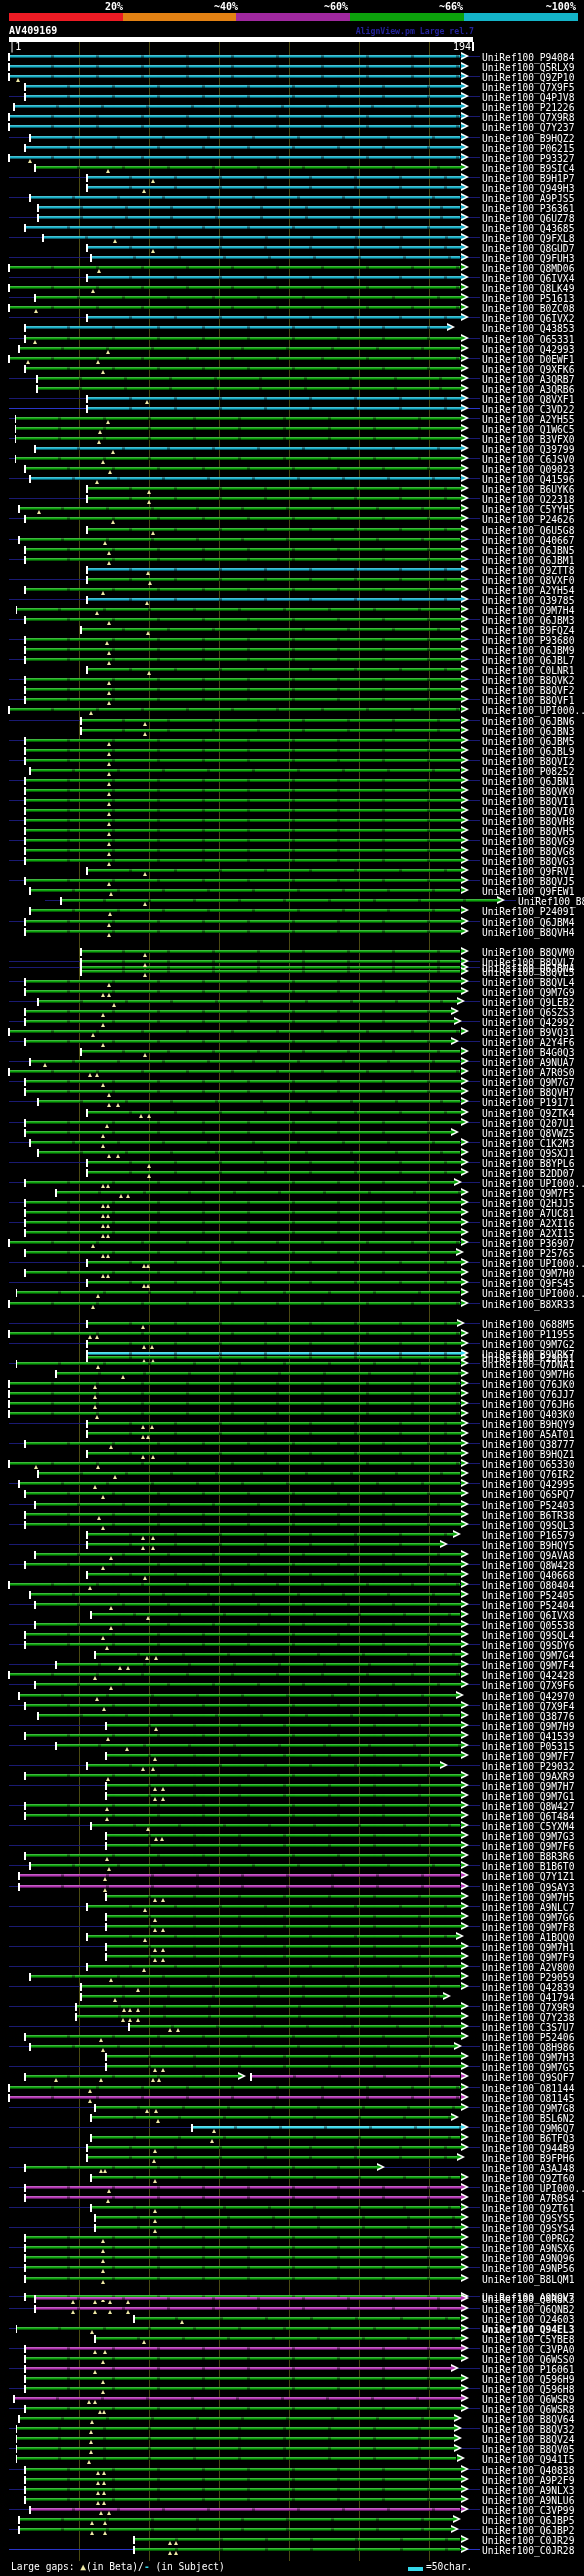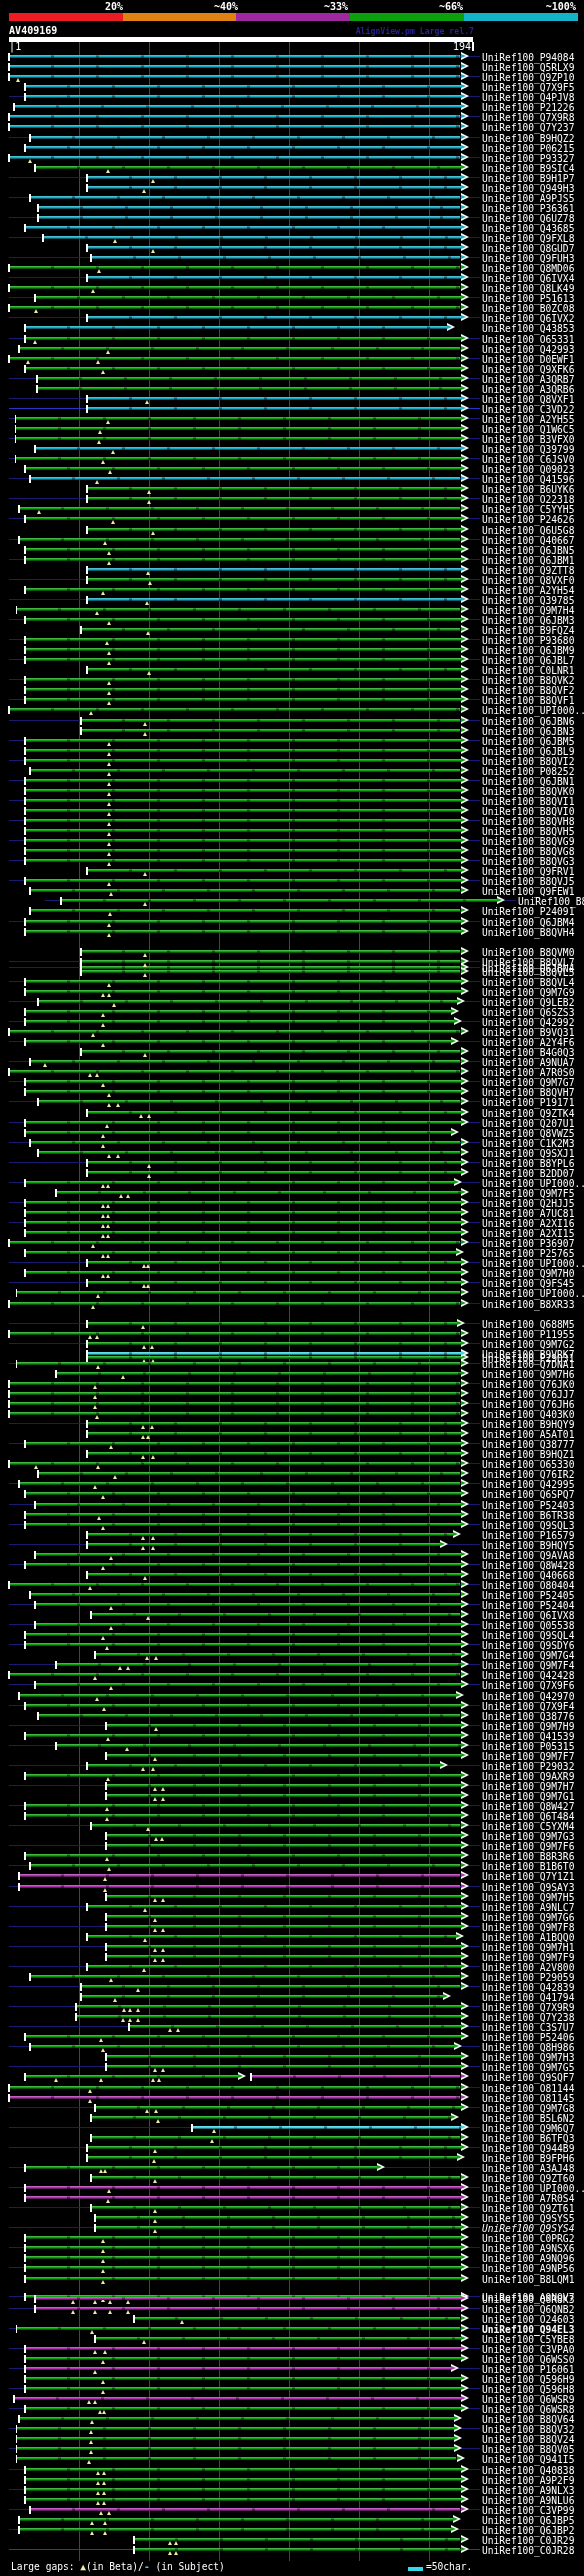--- a/index.html
+++ b/index.html
@@ -37,21 +37,21 @@
   .legend-scale{position:absolute;left:426px;top:2562px;color:#fff;font-size:9.6px;line-height:10px;}
 </style>
 </head>
 <body>
 
 <div class="screen">
 
   <div>
     <span class="scale-label" style="right:462px">20%</span>
     <span class="scale-label" style="right:347px">~40%</span>
-    <span class="scale-label" style="right:237px">~33%</span>
+    <span class="scale-label" style="right:237px">~60%</span>
     <span class="scale-label" style="right:122px">~66%</span>
     <span class="scale-label" style="right:9.1px">~100%</span>
     <div id="scale-segments">
         <div class="scale-seg" style="left: 9.1px; width: 114px; background: rgb(237, 27, 36);"></div>
         <div class="scale-seg" style="left: 123px; width: 114px; background: rgb(226, 129, 19);"></div>
         <div class="scale-seg" style="left: 236px; width: 114px; background: rgb(160, 40, 159);"></div>
         <div class="scale-seg" style="left: 350px; width: 114px; background: rgb(12, 161, 12);"></div>
         <div class="scale-seg" style="left: 464px; width: 114px; background: rgb(20, 180, 200);"></div>
       </div>
   </div>
@@ -1925,21 +1925,21 @@
         <span class="rlabel">UniRef100_Q9ZT61</span>
       </div>
       <div class="row" style="top: 2213px;">
         <div class="bar" style="left: 95px; width: 366px; background-color: rgb(11, 163, 11);"></div>
         <div class="stick" style="left: 94px;"></div>
         <span class="ah-out" style="left: 461px;"></span>
         <span class="ah-in" style="left: 461px; border-left-color: rgb(11, 163, 11);"></span>
         <span class="gapmark" style="left: 153px;"></span>
         <span class="rlabel">UniRef100_Q9SYS5</span>
       </div>
-      <div class="row" style="top: 2223px; font-style: italic;">
+      <div class="row" style="top: 2223px;">
         <div class="leader" style="background: rgb(26, 26, 114);"></div>
         <div class="bar" style="left: 95px; width: 366px; background-color: rgb(11, 163, 11);"></div>
         <div class="stick" style="left: 94px;"></div>
         <span class="ah-out" style="left: 461px;"></span>
         <span class="ah-in" style="left: 461px; border-left-color: rgb(11, 163, 11);"></span>
         <span class="gapmark" style="left: 153px;"></span>
         <span class="rlabel">UniRef100_Q9SYS4</span>
       </div>
       <div class="row" style="top: 2233px;">
         <div class="bar" style="left: 25px; width: 436px; background-color: rgb(11, 163, 11);"></div>

